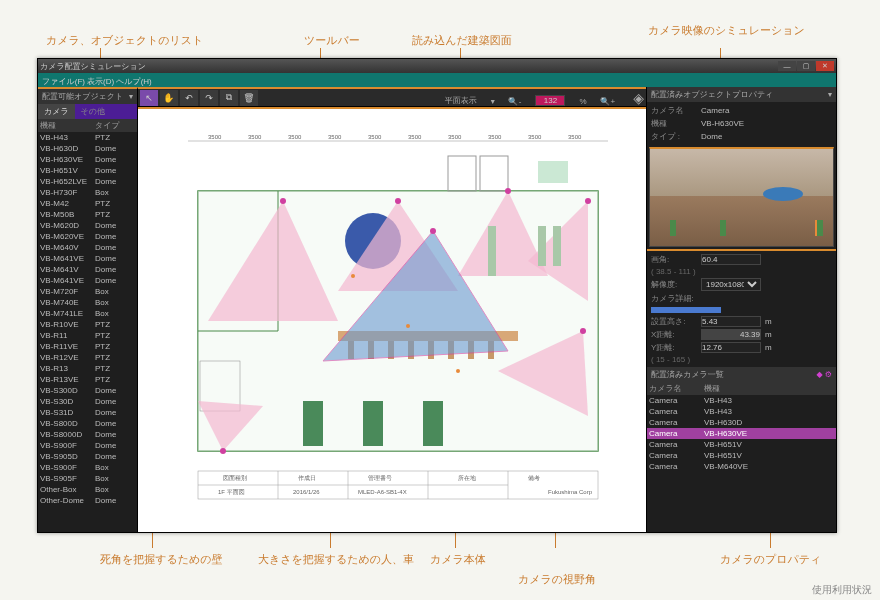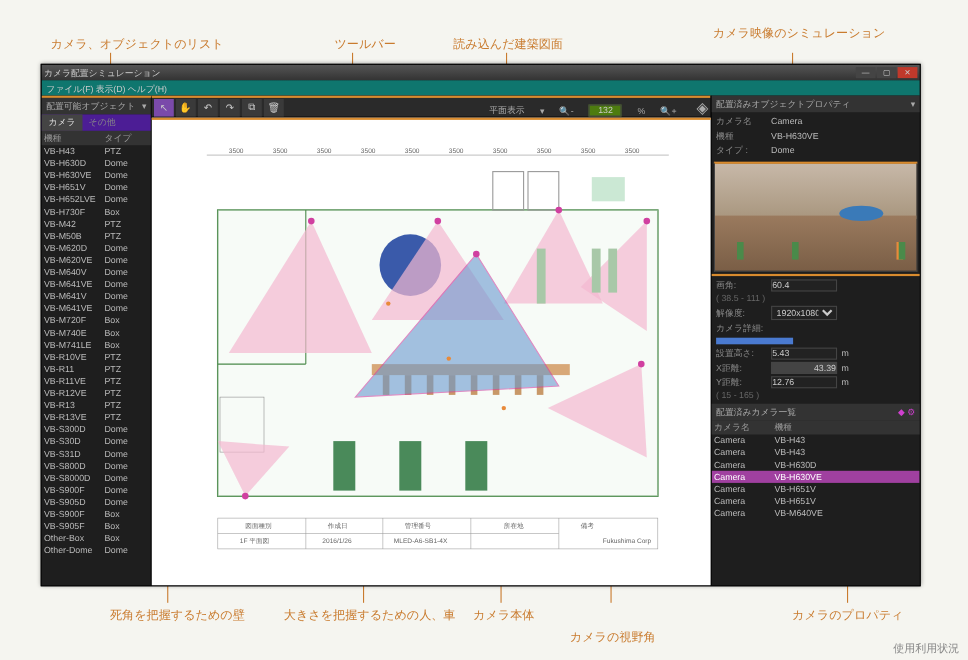--- a/index.html
+++ b/index.html
@@ -23,21 +23,21 @@
 .list-header>div:first-child{flex:0 0 55px}
 .cam-list{flex:1;overflow:auto;font-size:8px;color:#bbb}
 .cam-row{display:flex;padding:1px 2px;cursor:pointer}
 .cam-row>div:first-child{flex:0 0 55px}
 .center{flex:1;display:flex;flex-direction:column;background:#1e1e1e}
 .toolbar{height:20px;background:#2a2a2a;display:flex;align-items:center;gap:2px;padding:0 2px;border-bottom:1px solid #000;border-top:2px solid #d98b2e}
 .tool-btn{width:18px;height:16px;background:#3a3a3a;display:flex;align-items:center;justify-content:center;color:#ccc;font-size:9px;cursor:pointer}
 .tool-btn.sel{background:#7a4aaa}
 .toolbar .spacer{flex:1}
 .toolbar .zoom{display:flex;align-items:flex-end;gap:14px;color:#aaa;font-size:8px}
-.zoom input{width:30px;background:#4d7c0f;color:#ccc;border:1px solid #444;font-size:8px;text-align:center}
+.zoom input{width:30px;background:#be185d;color:#ccc;border:1px solid #444;font-size:8px;text-align:center}
 .canvas{flex:1;background:#fff;position:relative;overflow:hidden;border-top:2px solid #d98b2e}
 .plan{position:absolute;left:30px;top:22px;width:450px;height:390px}
 .right-panel{width:190px;background:#1e1e1e;border-left:1px solid #000;display:flex;flex-direction:column;font-size:8px;color:#bbb}
 .props{padding:2px 4px}
 .prop-row{display:flex;padding:1px 0;align-items:center}
 .prop-row>div:first-child{flex:0 0 50px;color:#888}
 .prop-row input,.prop-row select{background:#222;color:#ccc;border:1px solid #444;font-size:8px;width:60px}
 .sim{height:100px;background:#3a2f26;position:relative;margin:2px;border:1px solid #444;border-top:2px solid #d98b2e}
 .sim-floor{position:absolute;bottom:0;left:0;right:0;height:50px;background:linear-gradient(#9a7a5e,#7a5e46)}
 .sim-wall{position:absolute;top:0;left:0;right:0;height:50px;background:linear-gradient(#c7b8a8,#a8967e)}

